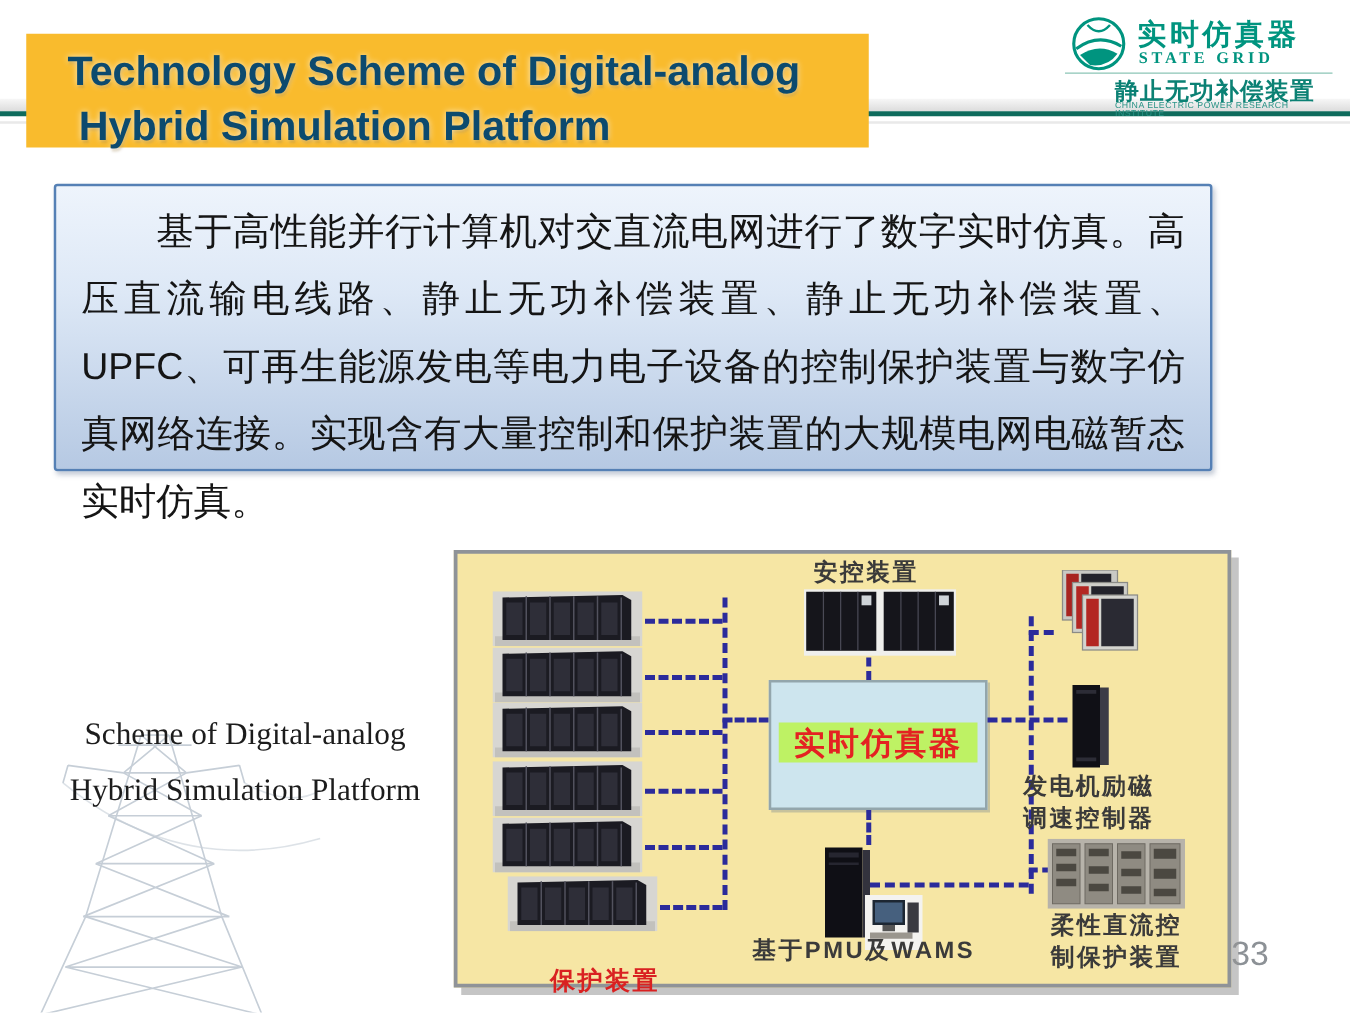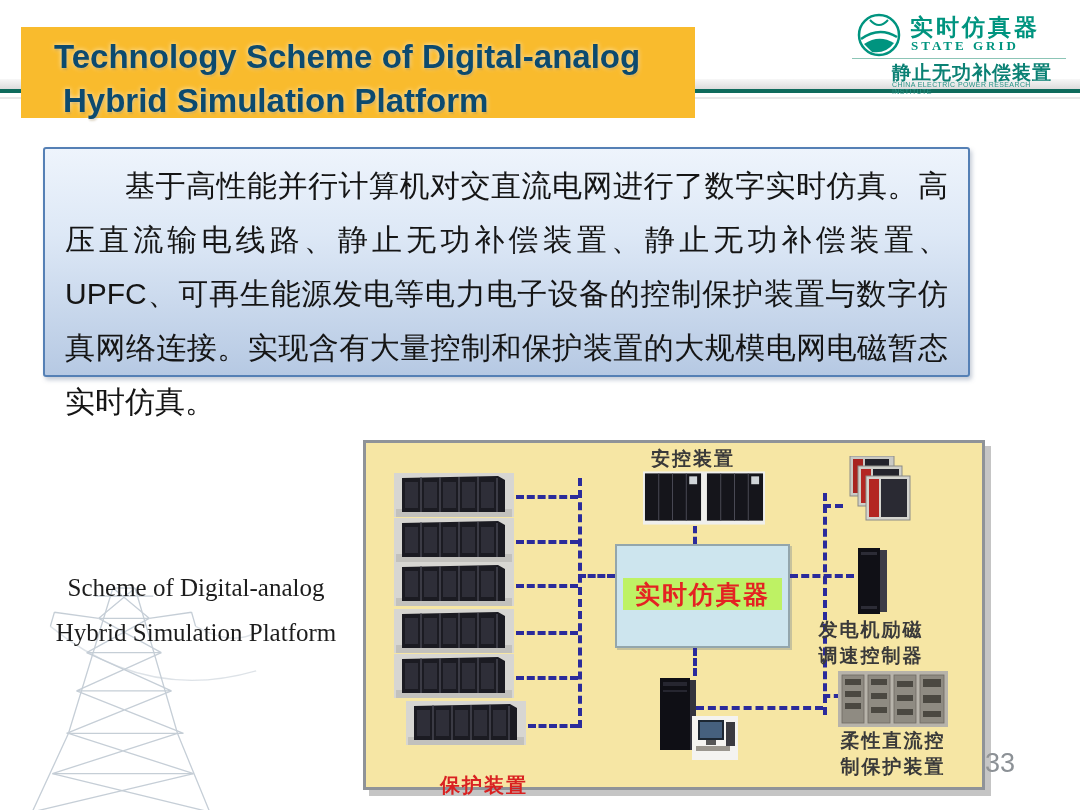--- a/index.html
+++ b/index.html
@@ -272,19 +272,20 @@
         <use href="#sym-panels"></use>
       </svg>
     <div class="abs dlabel" style="left:472px;top:285px;width:110px">柔性直流控</div>
     <div class="abs dlabel" style="left:472px;top:311px;width:110px">制保护装置</div>
 
     <div class="abs dash-v" style="left:327px;top:205px;height:28px"></div>
     <svg class="abs" style="left:282px;top:233px" width="92" height="86">
         <use href="#sym-towerpc"></use>
       </svg>
     <div class="abs dash-h" style="left:330px;top:263px;width:127px"></div>
+    <div class="abs dlabel" style="left:235px;top:305px;width:180px">基于PMU及WAMS</div>
 
     <div class="abs dlabel-red" style="left:38px;top:329px;width:160px">保护装置</div>
   </div>
 
   <div class="abs page-number">33</div>
 
 </div>
 
 </body></html>

